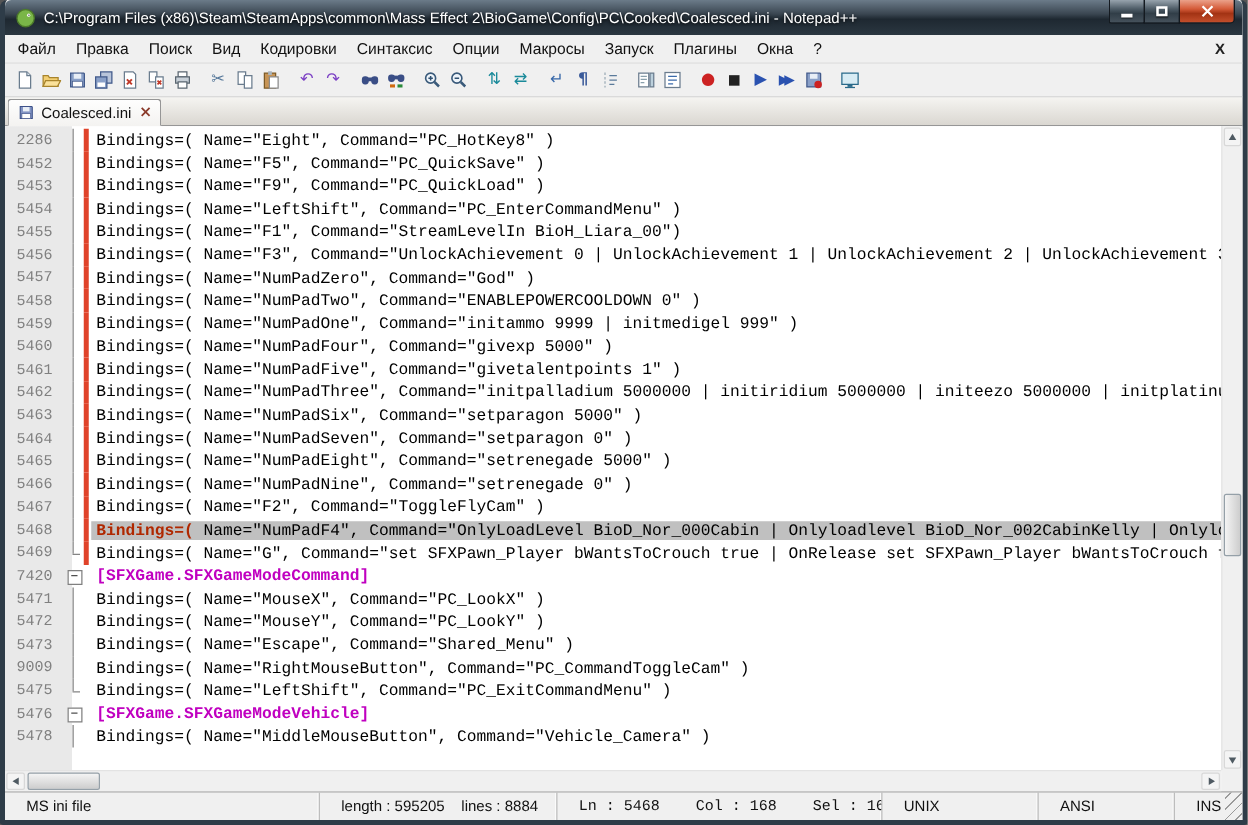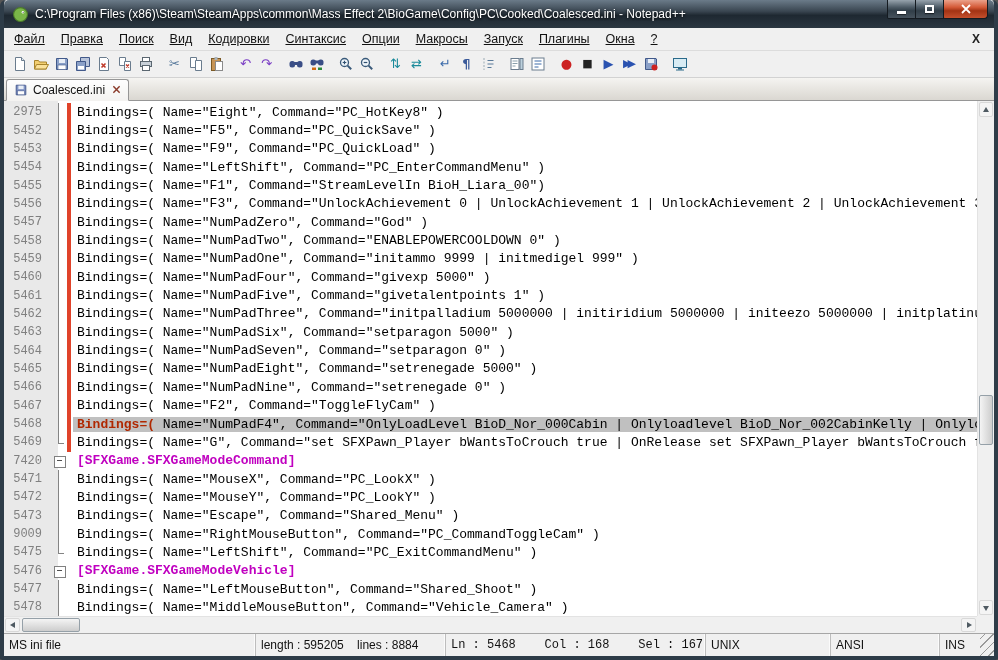--- a/index.html
+++ b/index.html
@@ -31,21 +31,21 @@
     border:1px solid #141a20;border-top:none;margin-left:-1px;
   }
   .wbtn.min,.wbtn.max{width:29px;background:linear-gradient(#97a3ad,#4d5b66 40%,#313e48 60%,#46525c);}
   .wbtn.close{width:45px;background:linear-gradient(#eba18a,#d45a38 40%,#a33314 60%,#c44f2c);border-radius:0 0 4px 2px;}
   .wbtn.min{border-radius:0 0 2px 2px;}
   .ic-min{display:block;width:9px;height:3px;background:#fff;margin-top:7px;box-shadow:0 1px 1px rgba(0,0,0,.5);}
   .ic-max{display:block;width:9px;height:8px;border:2px solid #fff;box-shadow:0 1px 1px rgba(0,0,0,.5);}
   
   .menubar{height:23px;flex:none;background:#f0f0f0;border-bottom:1px solid #dcdcdc;display:flex;align-items:center;font-size:12.5px;color:#111;padding:0 2px;}
   .menuitems{display:flex;align-items:center;height:100%;}
-  .mitem{padding:4px 8px;cursor:default;text-decoration:underline;}
+  .mitem{padding:4px 8px;cursor:default;}
   .mclose{margin-left:auto;padding:0 12px;font-weight:bold;font-size:12px;color:#222;}
   
   .toolbar{height:27px;flex:none;background:#f0f0f0;border-bottom:1px solid #d2d2d2;display:flex;align-items:center;padding:0 5px;}
   .tbtn{width:21px;height:22px;display:flex;align-items:center;justify-content:center;flex:none;}
   .tbtn svg{width:16px;height:16px;display:block;}
   .tbtn .g{font-family:"DejaVu Sans",sans-serif;font-size:13px;line-height:16px;}
   .tsep{width:8px;flex:none;}
   
   .tabbar{height:23px;flex:none;background:linear-gradient(#f5f4f1,#dad7d1);border-bottom:1px solid #969696;display:flex;align-items:center;padding:0 2px;}
   .tab{
@@ -88,21 +88,21 @@
   .hsbtn{position:absolute;top:1px;bottom:1px;width:15px;background:#f4f4f4;border:1px solid #d8d8d8;border-radius:2px;display:flex;align-items:center;justify-content:center;}
   .hsbtn.left{left:1px}.hsbtn.right{right:1px}
   .vthumb{position:absolute;left:1px;right:1px;top:57%;height:50px;background:linear-gradient(90deg,#f4f4f4,#cdcdcd);border:1px solid #95a0a8;border-radius:2px;}
   .hthumb{position:absolute;top:1px;bottom:1px;left:18px;width:58px;background:linear-gradient(#f4f4f4,#cdcdcd);border:1px solid #95a0a8;border-radius:2px;}
   .tri-up{width:0;height:0;border:3.5px solid transparent;border-bottom:5px solid #4f5a62;margin-top:-4px;}
   .tri-down{width:0;height:0;border:3.5px solid transparent;border-top:5px solid #4f5a62;margin-bottom:-4px;}
   .tri-left{width:0;height:0;border:3.5px solid transparent;border-right:5px solid #4f5a62;margin-left:-4px;}
   .tri-right{width:0;height:0;border:3.5px solid transparent;border-left:5px solid #4f5a62;margin-right:-4px;}
   
   .statusbar{height:23px;flex:none;background:#f0f0f0;border-top:1px solid #a6a6a6;display:flex;align-items:stretch;font-size:12px;color:#111;}
-  .scell{display:flex;align-items:center;padding:0 5px;border-right:1px solid #bdbdbd;box-shadow:inset -1px 0 0 #fbfbfb;white-space:pre;overflow:hidden;}
+  .scell{display:flex;align-items:center;padding:0 17px;border-right:1px solid #bdbdbd;box-shadow:inset -1px 0 0 #fbfbfb;white-space:pre;overflow:hidden;}
   .c1{width:252px;}.c2{width:190px;}.c3{width:260px;font-family:Liberation Mono, monospace;}.c4{width:125px;}.c5{width:109px;}
   .c6{flex:1;border-right:none;box-shadow:none;}
   .grip{width:14px;align-self:stretch;background:
     repeating-linear-gradient(135deg,transparent 0 3px,#9a9a9a 3px 4px,transparent 4px 6px);}
 </style>
 </head>
 <body>
 
 <div class="win">
 
@@ -329,21 +329,21 @@
         <svg viewBox="0 0 10 10">
             <path d="M1.5 1.5l7 7M8.5 1.5l-7 7" stroke="#8a3a2a" stroke-width="1.6"></path>
           </svg>
       </span>
     </div>
   </div>
 
   <div class="editor">
     <div class="code-area">
         <div class="cline">
-          <span class="ln">2975</span>
+          <span class="ln">2286</span>
           <span class="fold fline"></span>
           <span class="mod on"></span>
           <span class="txt">Bindings=( Name="Eight", Command="PC_HotKey8" )</span>
         </div>
         <div class="cline">
           <span class="ln">5452</span>
           <span class="fold fline"></span>
           <span class="mod on"></span>
           <span class="txt">Bindings=( Name="F5", Command="PC_QuickSave" )</span>
         </div>
@@ -483,26 +483,20 @@
           <span class="ln">5475</span>
           <span class="fold fcorner"></span>
           <span class="mod"></span>
           <span class="txt">Bindings=( Name="LeftShift", Command="PC_ExitCommandMenu" )</span>
         </div>
         <div class="cline">
           <span class="ln">5476</span>
           <span class="fold fminus"></span>
           <span class="mod"></span>
           <span class="txt section">[SFXGame.SFXGameModeVehicle]</span>
-        </div>
-        <div class="cline">
-          <span class="ln">5477</span>
-          <span class="fold fline"></span>
-          <span class="mod"></span>
-          <span class="txt">Bindings=( Name="LeftMouseButton", Command="Shared_Shoot" )</span>
         </div>
         <div class="cline">
           <span class="ln">5478</span>
           <span class="fold fline"></span>
           <span class="mod"></span>
           <span class="txt">Bindings=( Name="MiddleMouseButton", Command="Vehicle_Camera" )</span>
         </div>
       </div>
 
     <div class="vscroll">

